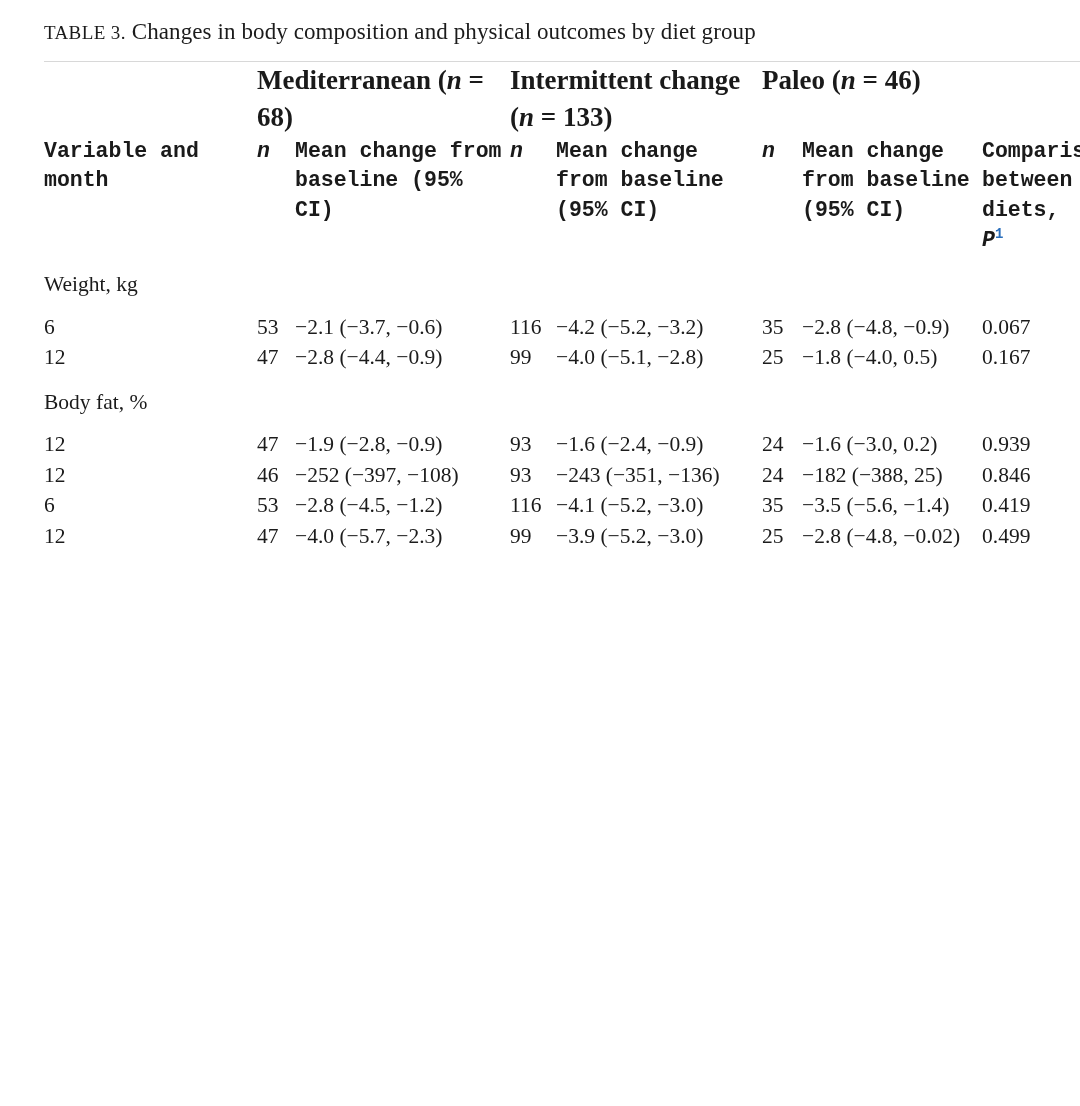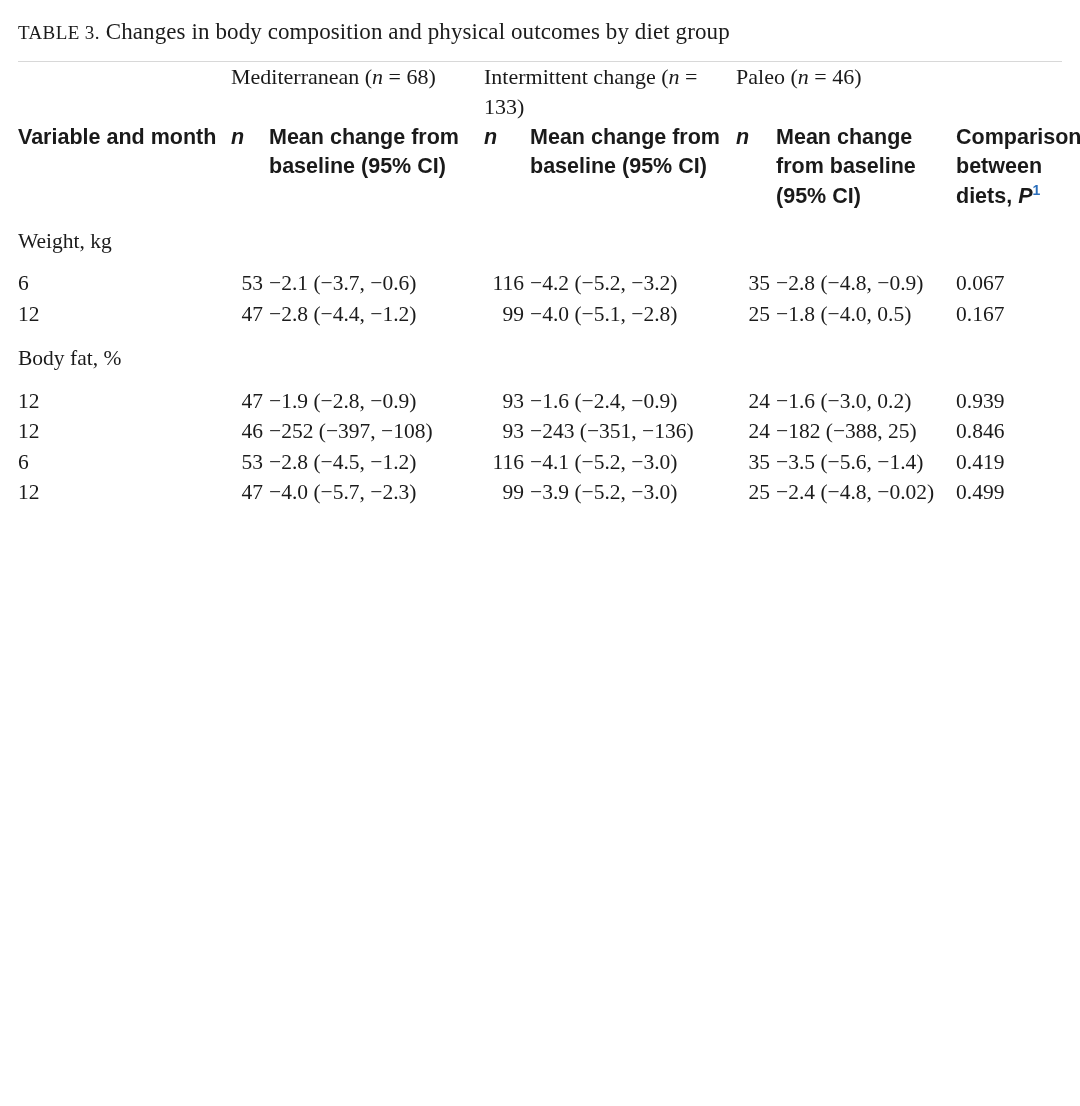--- a/index.html
+++ b/index.html
@@ -10,20 +10,21 @@
   body {
     width: 1080px;
     min-height: 1106px;
     font-family: "Liberation Serif", serif;
     color: #1a1a1a;
   }
   .page {
     padding: 10px 18px 0 18px;
     box-sizing: border-box;
     width: 910px;
+    margin-left: 26px;
   }
   .table-caption {
     font-family: "Liberation Serif", serif;
     font-size: 23px;
     line-height: 1.35;
     color: #1b1b1b;
     padding: 6px 0 14px 0;
     letter-spacing: 0.1px;
   }
   .table-caption .label {
@@ -46,30 +47,30 @@
   col.c-n1    { width: 38px; }
   col.c-m1    { width: 215px; }
   col.c-n2    { width: 46px; }
   col.c-m2    { width: 206px; }
   col.c-n3    { width: 40px; }
   col.c-m3    { width: 180px; }
   col.c-p     { width: 106px; }
 
   .grp-head th {
     font-family: "Liberation Serif", serif;
-    font-weight: normal;
-    font-size: 22px;
+    font-weight: bold;
+    font-size: 27px;
     line-height: 1.38;
     text-align: center;
     padding: 22px 4px 6px 4px;
   }
   .grp-head th.blank { padding: 0; }
 
   .col-head th {
-    font-family: Liberation Sans, sans-serif;
+    font-family: Liberation Mono, monospace;
     font-weight: bold;
     font-size: 21.5px;
     line-height: 1.38;
     padding: 10px 4px 16px 0;
     vertical-align: bottom;
   }
   .col-head th.num-head {
     font-style: italic;
   }
   .col-head th.var-head {
@@ -92,21 +93,20 @@
   }
   tbody tr.section td {
     padding-top: 14px;
     padding-bottom: 12px;
   }
   tbody td.var {
     padding-right: 8px;
   }
   tbody td.nval {
     padding-right: 6px;
-    text-align: right;
   }
   sup.cm3 {
     font-size: 14px;
     vertical-align: super;
     line-height: 0;
   }
   .italic { font-style: italic; }
 </style>
 </head>
 <body>
@@ -158,21 +158,21 @@
           <td>−2.1 (−3.7, −0.6)</td>
           <td class="nval">116</td>
           <td>−4.2 (−5.2, −3.2)</td>
           <td class="nval">35</td>
           <td>−2.8 (−4.8, −0.9)</td>
           <td>0.067</td>
         </tr>
         <tr>
           <td class="var">12</td>
           <td class="nval">47</td>
-          <td>−2.8 (−4.4, −1.2)</td>
+          <td>−2.8 (−4.4, −0.9)</td>
           <td class="nval">99</td>
           <td>−4.0 (−5.1, −2.8)</td>
           <td class="nval">25</td>
           <td>−1.8 (−4.0, 0.5)</td>
           <td>0.167</td>
         </tr>
         <tr class="section">
           <td class="var">Body fat, %</td>
           <td colspan="7"></td>
         </tr>
@@ -206,19 +206,19 @@
           <td>−3.5 (−5.6, −1.4)</td>
           <td>0.419</td>
         </tr>
         <tr>
           <td class="var">12</td>
           <td class="nval">47</td>
           <td>−4.0 (−5.7, −2.3)</td>
           <td class="nval">99</td>
           <td>−3.9 (−5.2, −3.0)</td>
           <td class="nval">25</td>
-          <td>−2.4 (−4.8, −0.02)</td>
+          <td>−2.8 (−4.8, −0.02)</td>
           <td>0.499</td>
         </tr>
       </tbody>
   </table>
 
 </div>
 
 </body></html>

